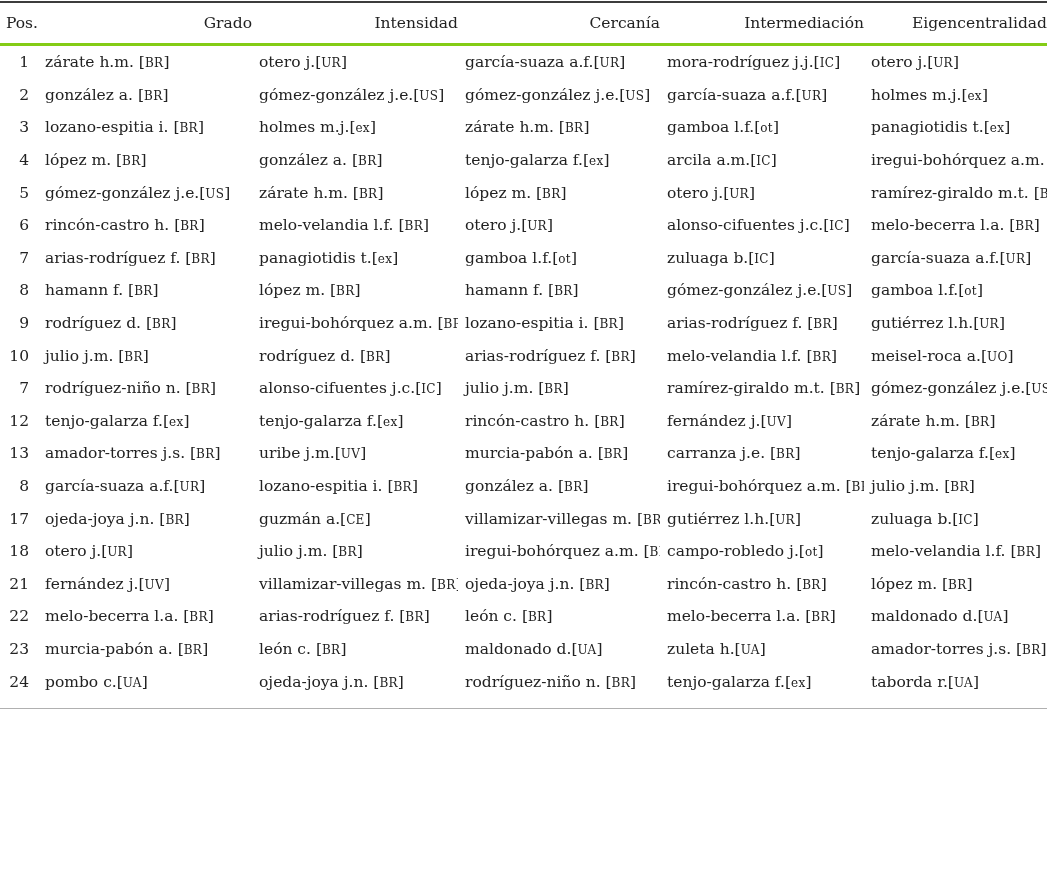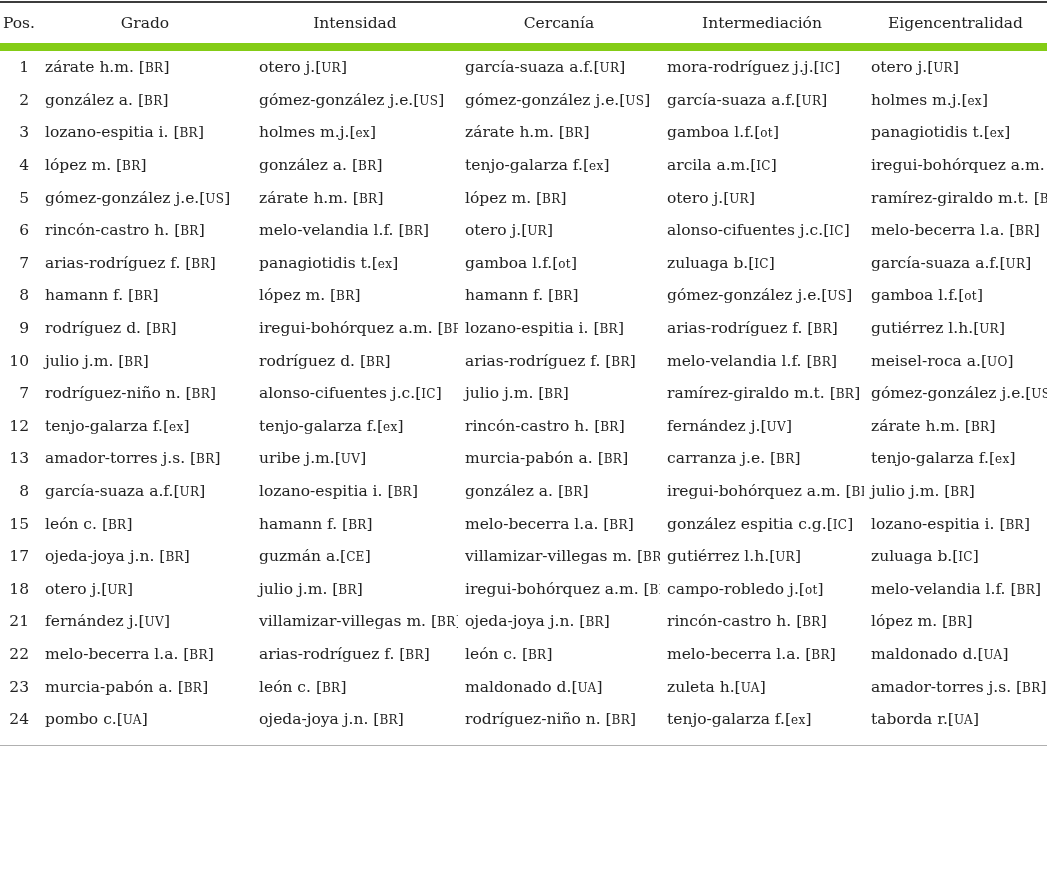--- a/index.html
+++ b/index.html
@@ -21,24 +21,24 @@
   }
   table {
     width: 1047px;
     border-collapse: collapse;
     table-layout: fixed;
     border-top: 2px solid #3c3c3c;
   }
   thead th {
     height: 40px;
     vertical-align: middle;
-    text-align: center;
+    text-align: right;
     font-weight: normal;
     font-size: 15.5px;
-    border-bottom: 8px solid #84cc16;
+    border-bottom: 3px solid #84cc16;
     padding: 0;
     white-space: nowrap;
     overflow: hidden;
   }
   tbody td {
     height: 32.6px;
     vertical-align: middle;
     font-size: 15.5px;
     padding: 0;
     white-space: nowrap;
@@ -187,28 +187,20 @@
         </tr>
         <tr>
           <td class="pos">8</td>
           <td class="name">garcía-suaza a.f.[<span class="tag">UR</span>]</td>
           <td class="name">lozano-espitia i. [<span class="tag">BR</span>]</td>
           <td class="name">gonzález a. [<span class="tag">BR</span>]</td>
           <td class="name">iregui-bohórquez a.m. [<span class="tag">BR</span>]</td>
           <td class="name">julio j.m. [<span class="tag">BR</span>]</td>
         </tr>
         <tr>
-          <td class="pos">15</td>
-          <td class="name">león c. [<span class="tag">BR</span>]</td>
-          <td class="name">hamann f. [<span class="tag">BR</span>]</td>
-          <td class="name">melo-becerra l.a. [<span class="tag">BR</span>]</td>
-          <td class="name">gonzález espitia c.g.[<span class="tag">IC</span>]</td>
-          <td class="name">lozano-espitia i. [<span class="tag">BR</span>]</td>
-        </tr>
-        <tr>
           <td class="pos">17</td>
           <td class="name">ojeda-joya j.n. [<span class="tag">BR</span>]</td>
           <td class="name">guzmán a.[<span class="tag">CE</span>]</td>
           <td class="name">villamizar-villegas m. [<span class="tag">BR</span>]</td>
           <td class="name">gutiérrez l.h.[<span class="tag">UR</span>]</td>
           <td class="name">zuluaga b.[<span class="tag">IC</span>]</td>
         </tr>
         <tr>
           <td class="pos">18</td>
           <td class="name">otero j.[<span class="tag">UR</span>]</td>

